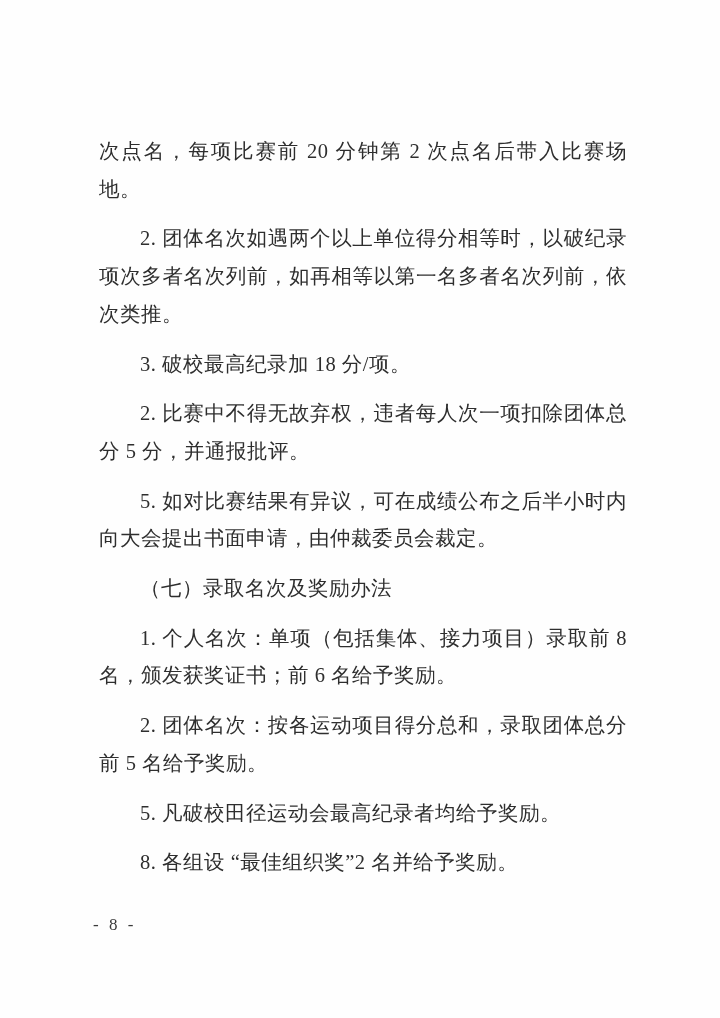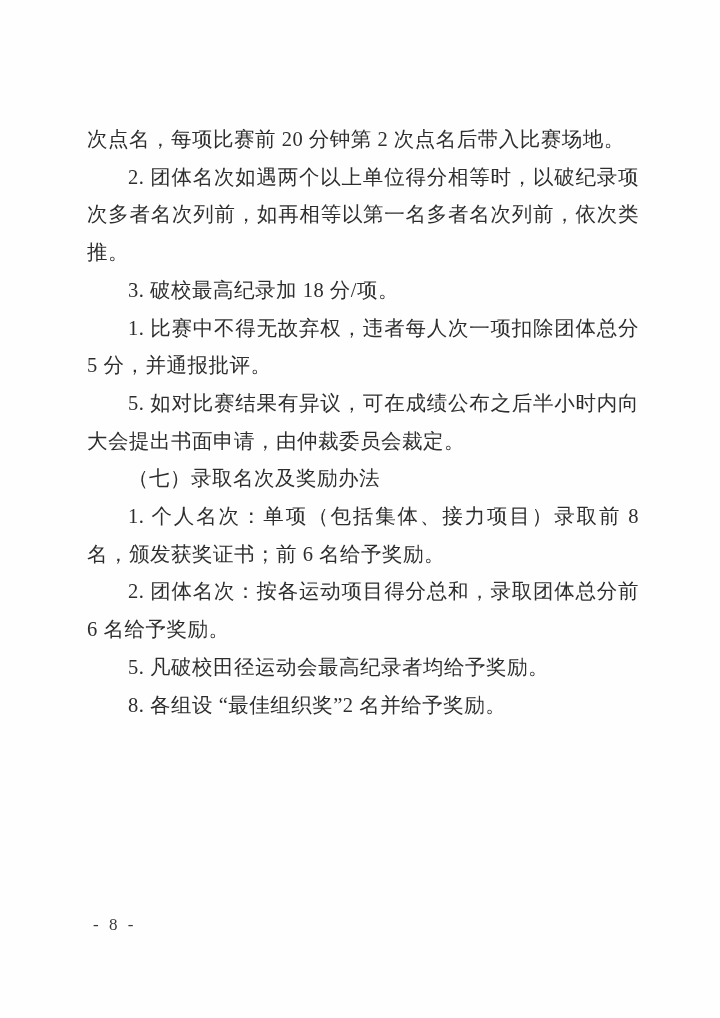--- a/index.html
+++ b/index.html
@@ -21,21 +21,21 @@
     position: absolute;
     left: 87px;
     top: 121px;
     width: 552px;
     font-size: 20.5px;
     line-height: 37.7px;
     text-align: justify;
     letter-spacing: 0.5px;
   }
   .para {
-    margin: 0;
+    margin: 12px;
     padding: 0;
     text-indent: 0;
   }
   .para.indent {
     text-indent: 2em;
   }
   .footer {
     position: absolute;
     left: 93px;
     top: 915px;
@@ -45,22 +45,22 @@
   }
 </style>
 </head>
 <body>
 
 <div class="page">
   <div class="content" id="paragraphs">
       <p class="para">次点名，每项比赛前 20 分钟第 2 次点名后带入比赛场地。</p>
       <p class="para indent">2. 团体名次如遇两个以上单位得分相等时，以破纪录项次多者名次列前，如再相等以第一名多者名次列前，依次类推。</p>
       <p class="para indent">3. 破校最高纪录加 18 分/项。</p>
-      <p class="para indent">1. 比赛中不得无故弃权，违者每人次一项扣除团体总分 5 分，并通报批评。</p>
+      <p class="para indent">2. 比赛中不得无故弃权，违者每人次一项扣除团体总分 5 分，并通报批评。</p>
       <p class="para indent">5. 如对比赛结果有异议，可在成绩公布之后半小时内向大会提出书面申请，由仲裁委员会裁定。</p>
       <p class="para indent">（七）录取名次及奖励办法</p>
       <p class="para indent">1. 个人名次：单项（包括集体、接力项目）录取前 8 名，颁发获奖证书；前 6 名给予奖励。</p>
-      <p class="para indent">2. 团体名次：按各运动项目得分总和，录取团体总分前 6 名给予奖励。</p>
+      <p class="para indent">2. 团体名次：按各运动项目得分总和，录取团体总分前 5 名给予奖励。</p>
       <p class="para indent">5. 凡破校田径运动会最高纪录者均给予奖励。</p>
       <p class="para indent">8. 各组设 “最佳组织奖”2 名并给予奖励。</p>
     </div>
   <div class="footer">- 8 -</div>
 </div>
 
 </body></html>

